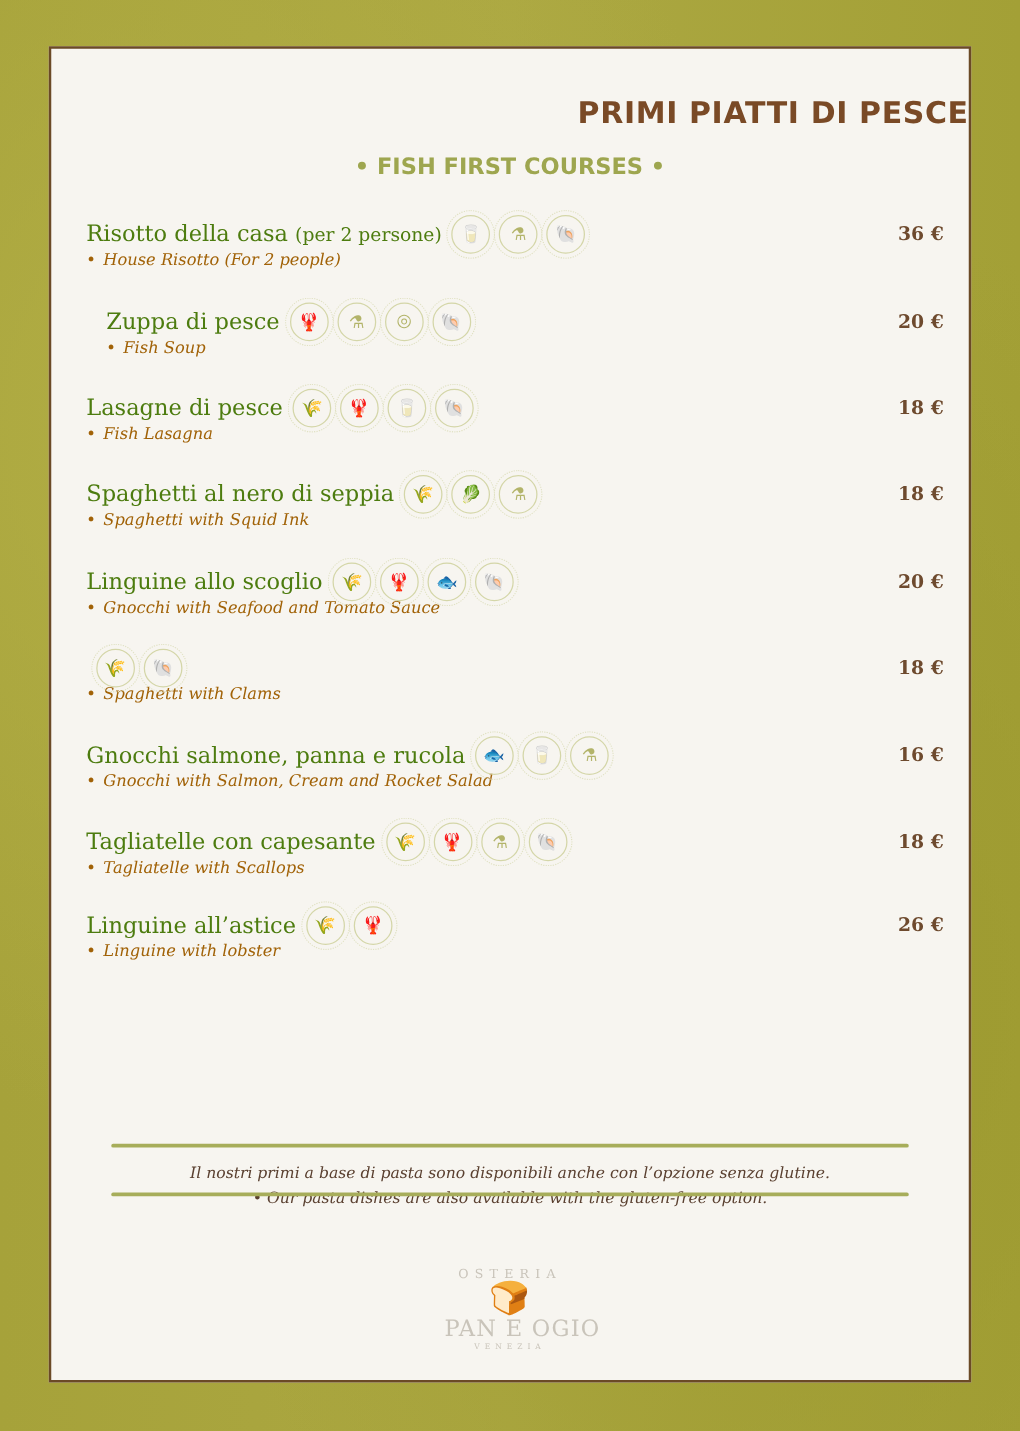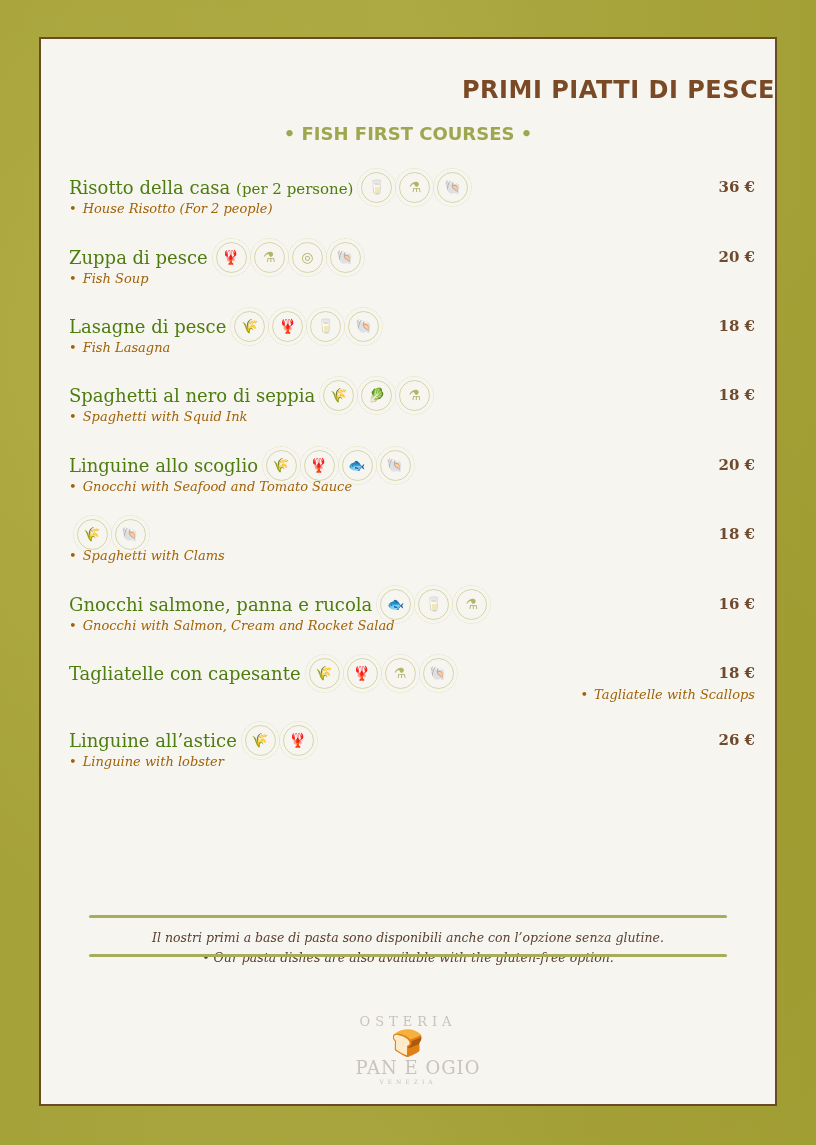--- a/index.html
+++ b/index.html
@@ -25,21 +25,21 @@
     display:flex;align-items:center;justify-content:center;color:#b3b46a;font-size:14px;position:relative;}
   .ico::before{content:"";position:absolute;inset:-5px;border-radius:50%;border:1px dotted #e1e2c4;}
   .desc{font-family:"DejaVu Serif", serif;font-style:italic;font-size:13px;color:#a16207;margin-top:1px;padding-left:0;}
   .desc .dot{font-style:normal;margin-right:6px;}
   .price{position:absolute;right:0;top:4px;font-weight:bold;font-size:15px;color:#6e4a2e;}
   .note{position:absolute;left:48px;right:48px;top:876px;height:42px;}
   .note .rule{position:absolute;left:0;right:0;height:3px;background:#a7ad5a;border-radius:2px;}
   .note .rule.top{top:0;} .note .rule.bot{bottom:0;}
   .note .txt{position:absolute;left:0;right:0;text-align:center;font-style:italic;font-size:12.5px;color:#5a4030;}
   .logo{position:absolute;left:0;right:0;top:975px;text-align:center;color:#c9c4ba;}
-  .logo .a{font-size:13px;letter-spacing:5px;}
+  .logo .a{font-size:10px;letter-spacing:5px;}
   .logo .emb{font-size:26px;line-height:28px;}
   .logo .b{font-size:18px;letter-spacing:1px;margin-left:20px;}
   .logo .c{font-size:6px;letter-spacing:4px;}
 </style>
 </head>
 <body>
 
 <div class="panel">
   <div class="title">PRIMI PIATTI DI PESCE</div>
   <div class="subtitle">• FISH FIRST COURSES •</div>
@@ -49,21 +49,21 @@
           <span class="name"><span>Risotto della casa</span> <span class="small">(per 2 persone)</span></span>
           <span class="icons">
             <span class="ico">🥛</span>
             <span class="ico">⚗</span>
             <span class="ico">🐚</span>
           </span>
         </div>
   <div class="desc"><span class="dot">•</span><span>House Risotto (For 2 people)</span></div>
   <div class="price">36 €</div>
       </div>
-      <div class="item" style="top: 205px;">
+      <div class="item" style="top: 205px; margin-left: 16px;">
         <div class="name-row">
           <span class="name"><span>Zuppa di pesce</span></span>
           <span class="icons">
             <span class="ico">🦞</span>
             <span class="ico">⚗</span>
             <span class="ico">◎</span>
             <span class="ico">🐚</span>
           </span>
         </div>
   <div class="desc"><span class="dot">•</span><span>Fish Soup</span></div>
@@ -122,21 +122,21 @@
           <span class="name"><span>Gnocchi salmone, panna e rucola</span></span>
           <span class="icons">
             <span class="ico">🐟</span>
             <span class="ico">🥛</span>
             <span class="ico">⚗</span>
           </span>
         </div>
   <div class="desc"><span class="dot">•</span><span>Gnocchi with Salmon, Cream and Rocket Salad</span></div>
   <div class="price">16 €</div>
       </div>
-      <div class="item" style="top: 621px; text-align: right;">
+      <div class="item" style="top: 621px;">
         <div class="name-row">
           <span class="name"><span>Tagliatelle con capesante</span></span>
           <span class="icons">
             <span class="ico">🌾</span>
             <span class="ico">🦞</span>
             <span class="ico">⚗</span>
             <span class="ico">🐚</span>
           </span>
         </div>
   <div class="desc"><span class="dot">•</span><span>Tagliatelle with Scallops</span></div>

